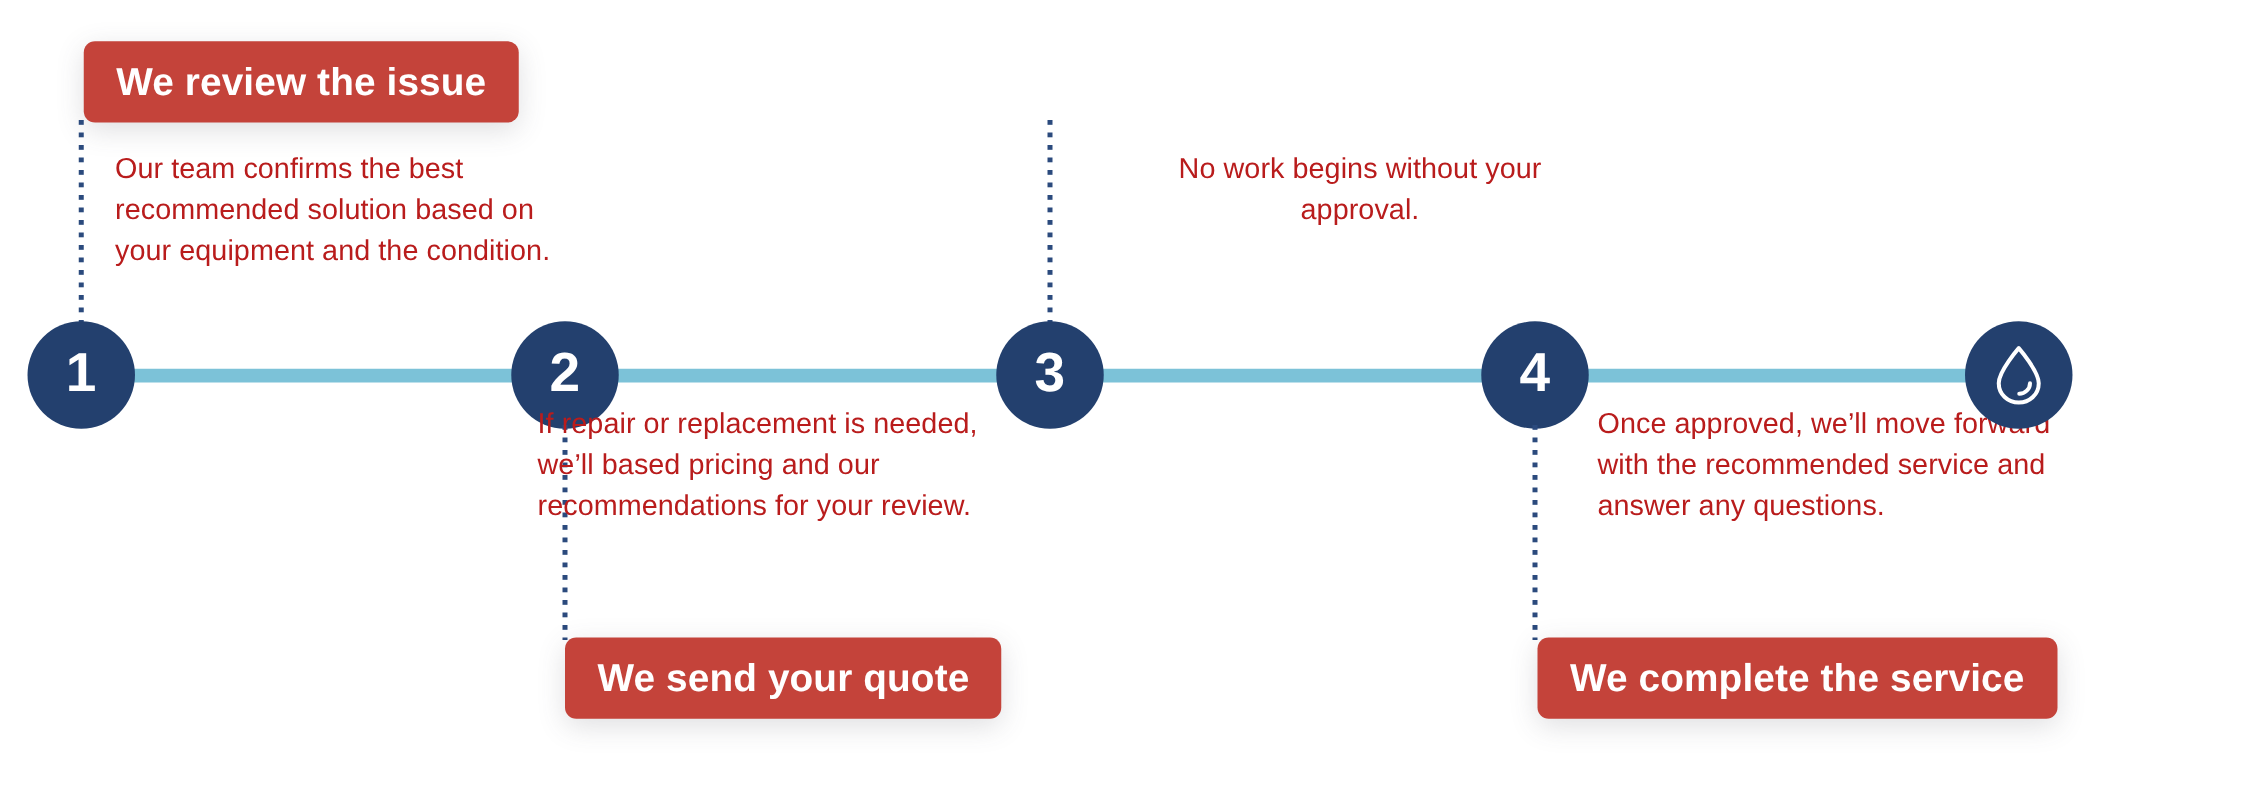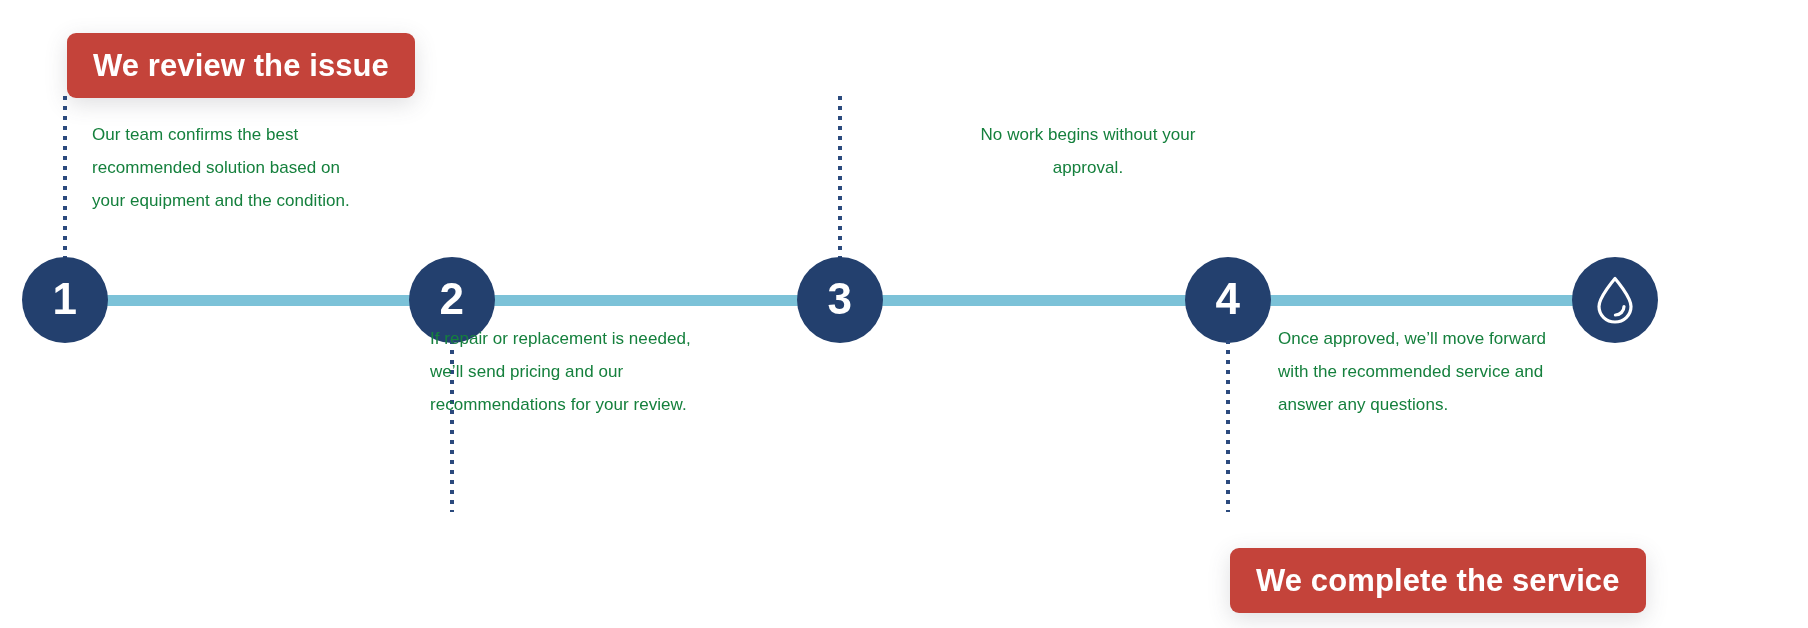--- a/index.html
+++ b/index.html
@@ -82,22 +82,22 @@
     box-sizing: border-box;
     padding: 0 26px;
     height: 65px;
     white-space: nowrap;
     box-shadow: 0 6px 22px rgba(80,80,90,0.18);
   }
 
   
   .desc {
     position: absolute;
-    color: #15803d;
-    font-size: 17px;
+    color: #b91c1c;
+    font-size: 23px;
     line-height: 33px;
     font-weight: 400;
     letter-spacing: 0.05px;
     white-space: pre-line;
   }
 </style>
 </head>
 <body>
 
 <div id="timeline-stage">
@@ -113,38 +113,41 @@
 your equipment and the condition.</div>
   <div class="node" style="left:22px; top:257px;">
     <span class="node-num">1</span>
   </div>
 
   <div class="node" style="left:409px; top:257px;">
     <span class="node-num">2</span>
   </div>
   <div class="dotted" style="left:450px; top:340px; height:172px;"></div>
   <div class="desc" style="left:430px; top:322px; width:430px;">If repair or replacement is needed,
-we’ll send pricing and our
+we’ll based pricing and our
 recommendations for your review.</div>
+  <div class="pill" style="left:452px; top:510px;">
+    <span>We send your quote</span>
+  </div>
 
   <div class="dotted" style="left:838px; top:96px; height:166px;"></div>
   <div class="desc" style="left:878px; top:118px; width:420px;text-align:center;">No work begins without your
 approval.</div>
   <div class="node" style="left:797px; top:257px;">
     <span class="node-num">3</span>
   </div>
 
   <div class="node" style="left:1185px; top:257px;">
     <span class="node-num">4</span>
   </div>
   <div class="dotted" style="left:1226px; top:340px; height:172px;"></div>
   <div class="desc" style="left:1278px; top:322px; width:460px;">Once approved, we’ll move forward
 with the recommended service and
 answer any questions.</div>
-  <div class="pill" style="left:1230px; top:510px;margin-top:38px;">
+  <div class="pill" style="left:1230px; top:510px;">
     <span>We complete the service</span>
   </div>
 
   <div class="node" style="left:1572px; top:257px;">
     <span>
       <svg width="44" height="50" viewBox="0 0 44 50" aria-hidden="true">
         <path d="M22 3.5 C22 3.5 6 22 6 31.5 C6 40.3 13.2 47 22 47 C30.8 47 38 40.3 38 31.5 C38 22 22 3.5 22 3.5 Z" fill="none" stroke="#ffffff" stroke-width="3.2" stroke-linejoin="round" stroke-linecap="round"></path>
         <path d="M31 31.5 C31 36.2 27.1 40 22.4 40" fill="none" stroke="#ffffff" stroke-width="3.2" stroke-linecap="round"></path>
       </svg>
     </span>

